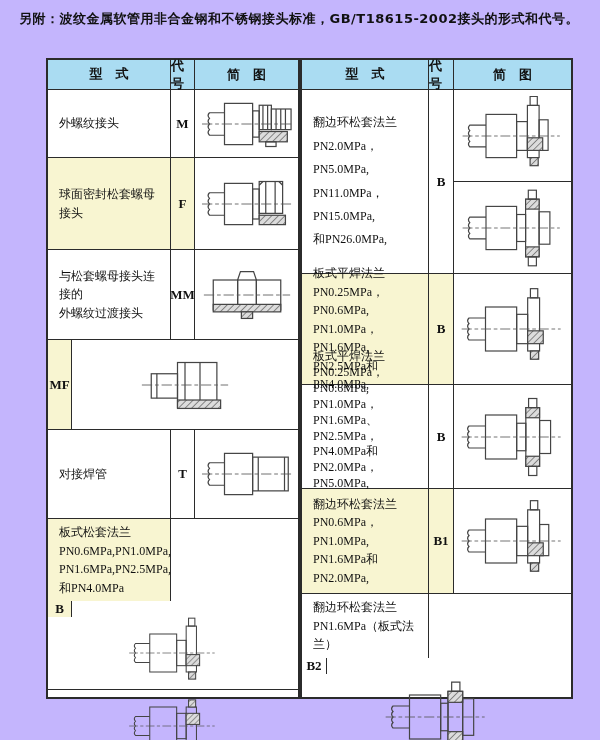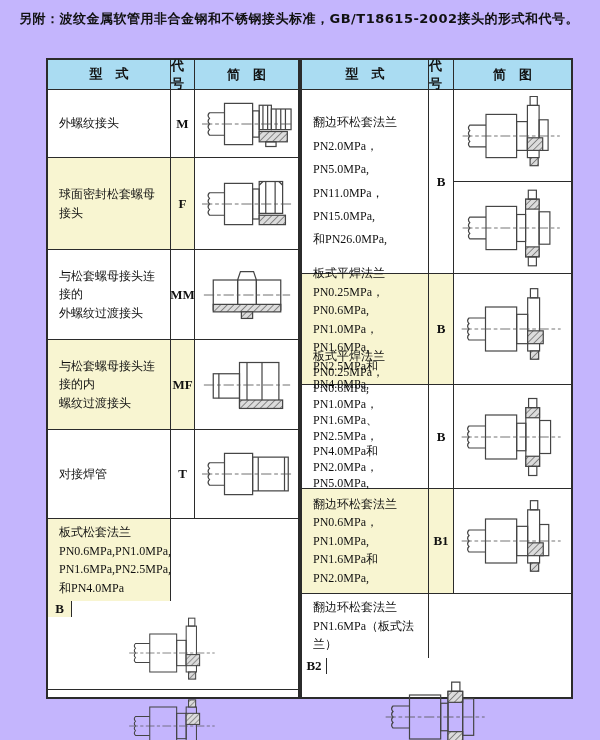--- a/index.html
+++ b/index.html
@@ -115,22 +115,20 @@
               <rect x="60" y="16" width="26" height="32"></rect>
               <rect x="14" y="42" width="72" height="8" fill="url(#hatch)"></rect>
               <rect x="44" y="50" width="12" height="7" fill="url(#hatch)"></rect>
             </g>
             <line x1="4" y1="32" x2="96" y2="32" stroke="#555" stroke-width="0.9" stroke-dasharray="11 3 4 3"></line>
           </svg>
         </div>
       </div>
 
       <div class="row" style="height:90px">
-        <div class="cell c-type hl">与松套螺母接头连接的内
-螺纹过渡接头</div>
         <div class="cell c-code hl">MF</div>
         <div class="cell c-diag">
           <svg class="diag" width="94" height="60" viewBox="0 0 100 64">
             <g stroke="#444" stroke-width="1.3" fill="none">
               <rect x="14" y="20" width="28" height="26"></rect>
               <line x1="20" y1="20" x2="20" y2="46"></line>
               <rect x="42" y="8" width="42" height="48"></rect>
               <line x1="50" y1="8" x2="50" y2="56"></line>
                 <line x1="66" y1="8" x2="66" y2="56"></line>
               <rect x="42" y="48" width="46" height="9" fill="url(#hatch)"></rect>

